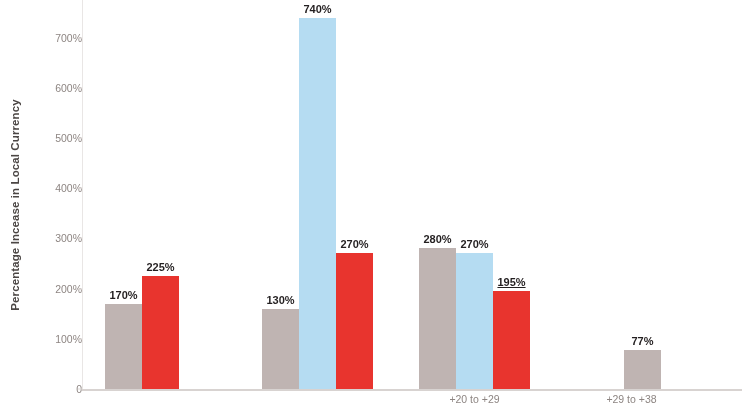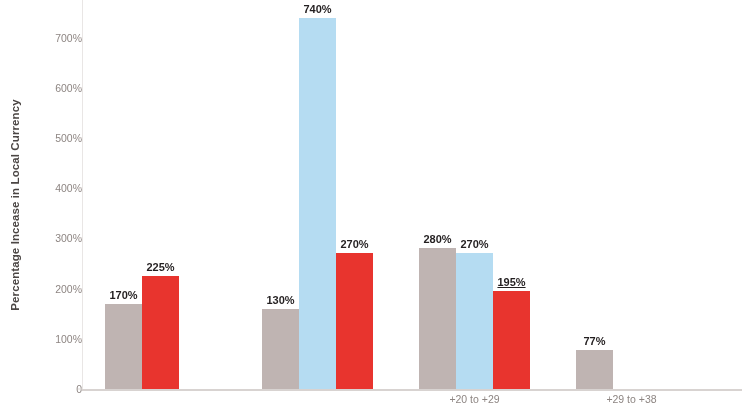--- a/index.html
+++ b/index.html
@@ -211,21 +211,21 @@
           </div>
           <div class="bar-wrap" style="width: 37px;">
             <div class="bar-label" style="bottom: 99.89px; text-decoration: underline;">195%</div>
             <div class="bar" style="height: 97.89px; background: rgb(232, 52, 46);"></div>
           </div>
         </div>
         <div class="cat-label">+20 to +29</div>
       </div>
       <div class="group" style="left: 494px; width: 111px;">
         <div class="bars" style="width: 111px;">
-          <div class="bar-wrap" style="width: 37px;">
+          <div class="bar-wrap" style="width: 37px; margin-left: 48px;">
             <div class="bar-label" style="bottom: 40.654px;">77%</div>
             <div class="bar" style="height: 38.654px; background: rgb(191, 180, 178);"></div>
           </div>
         </div>
         <div class="cat-label">+29 to +38</div>
       </div>
     </div>
 
 </div>
 

